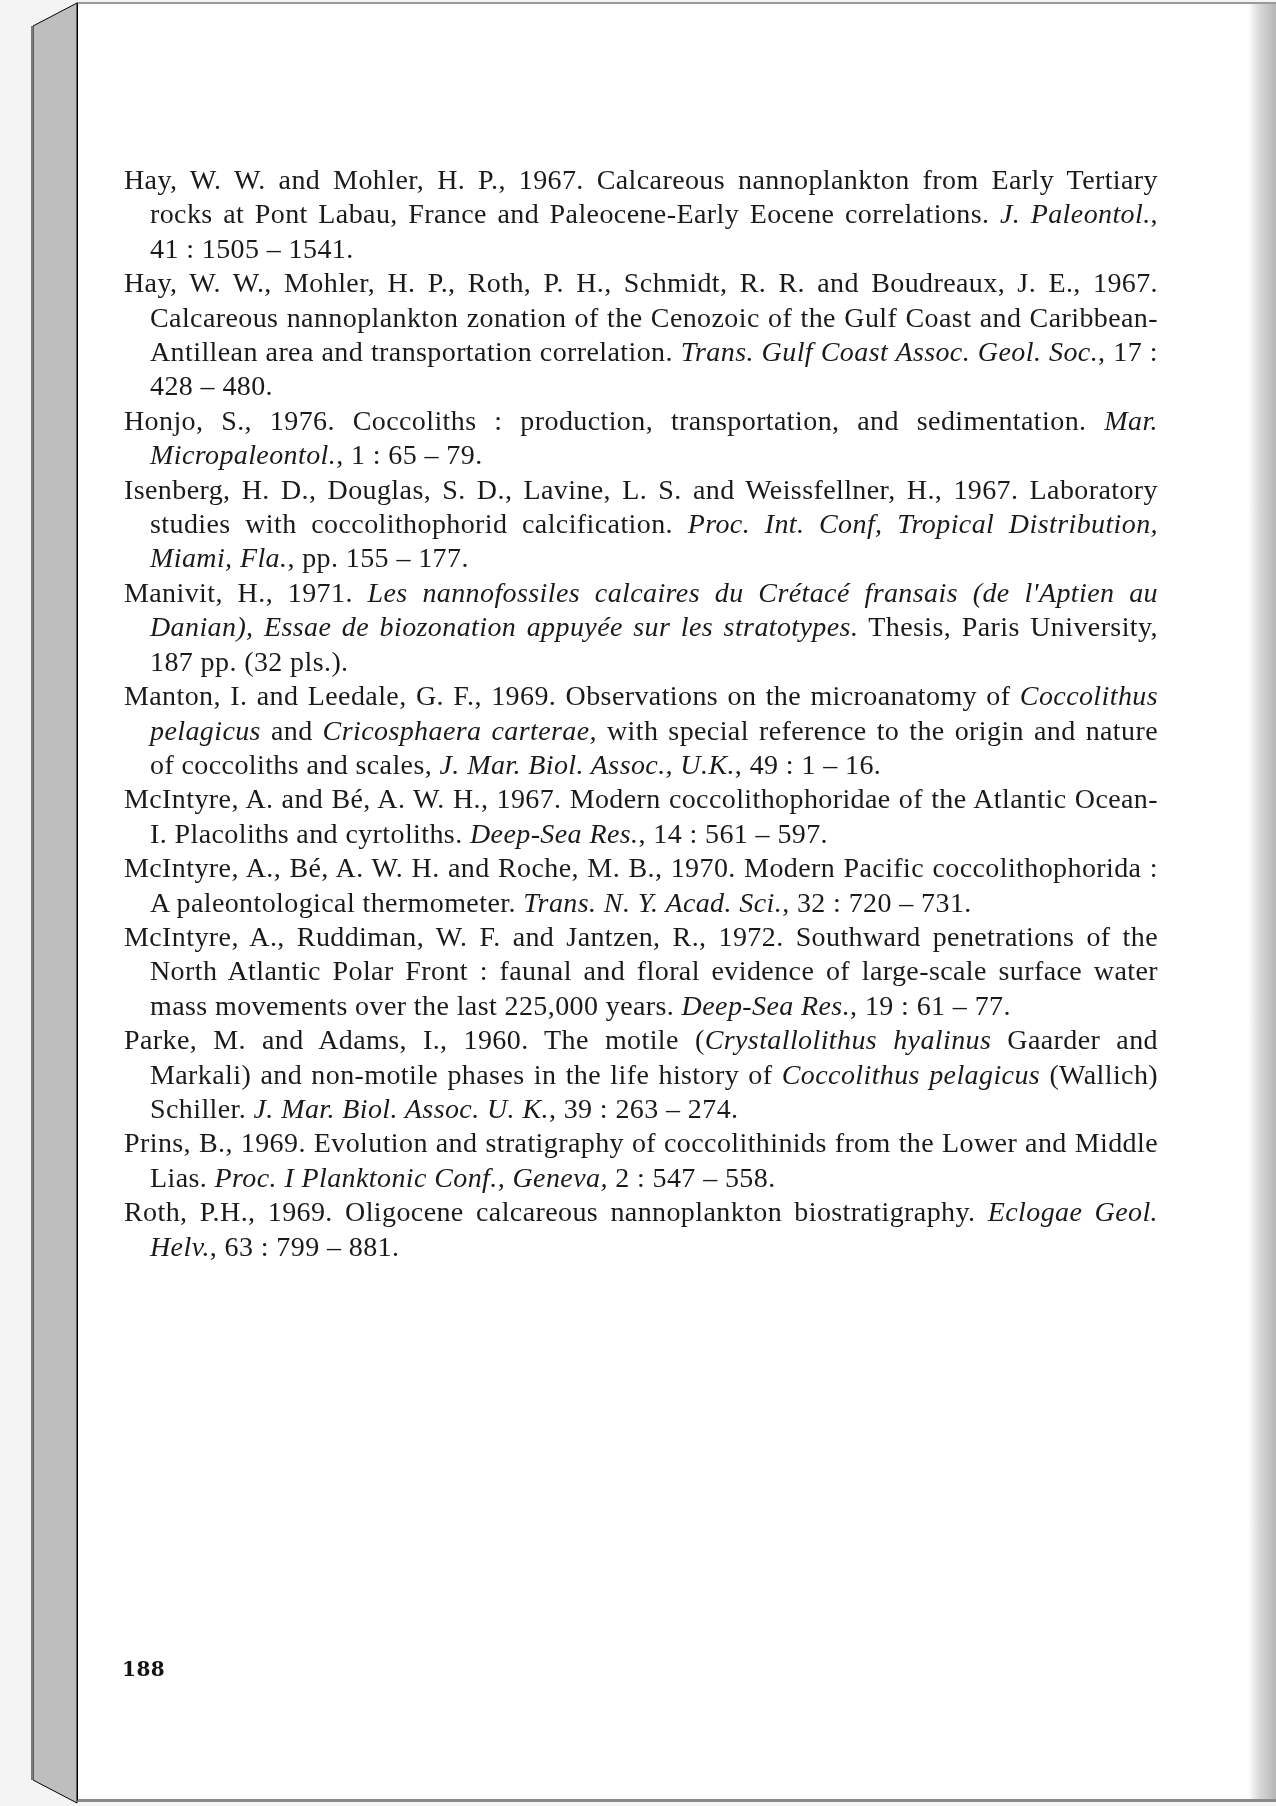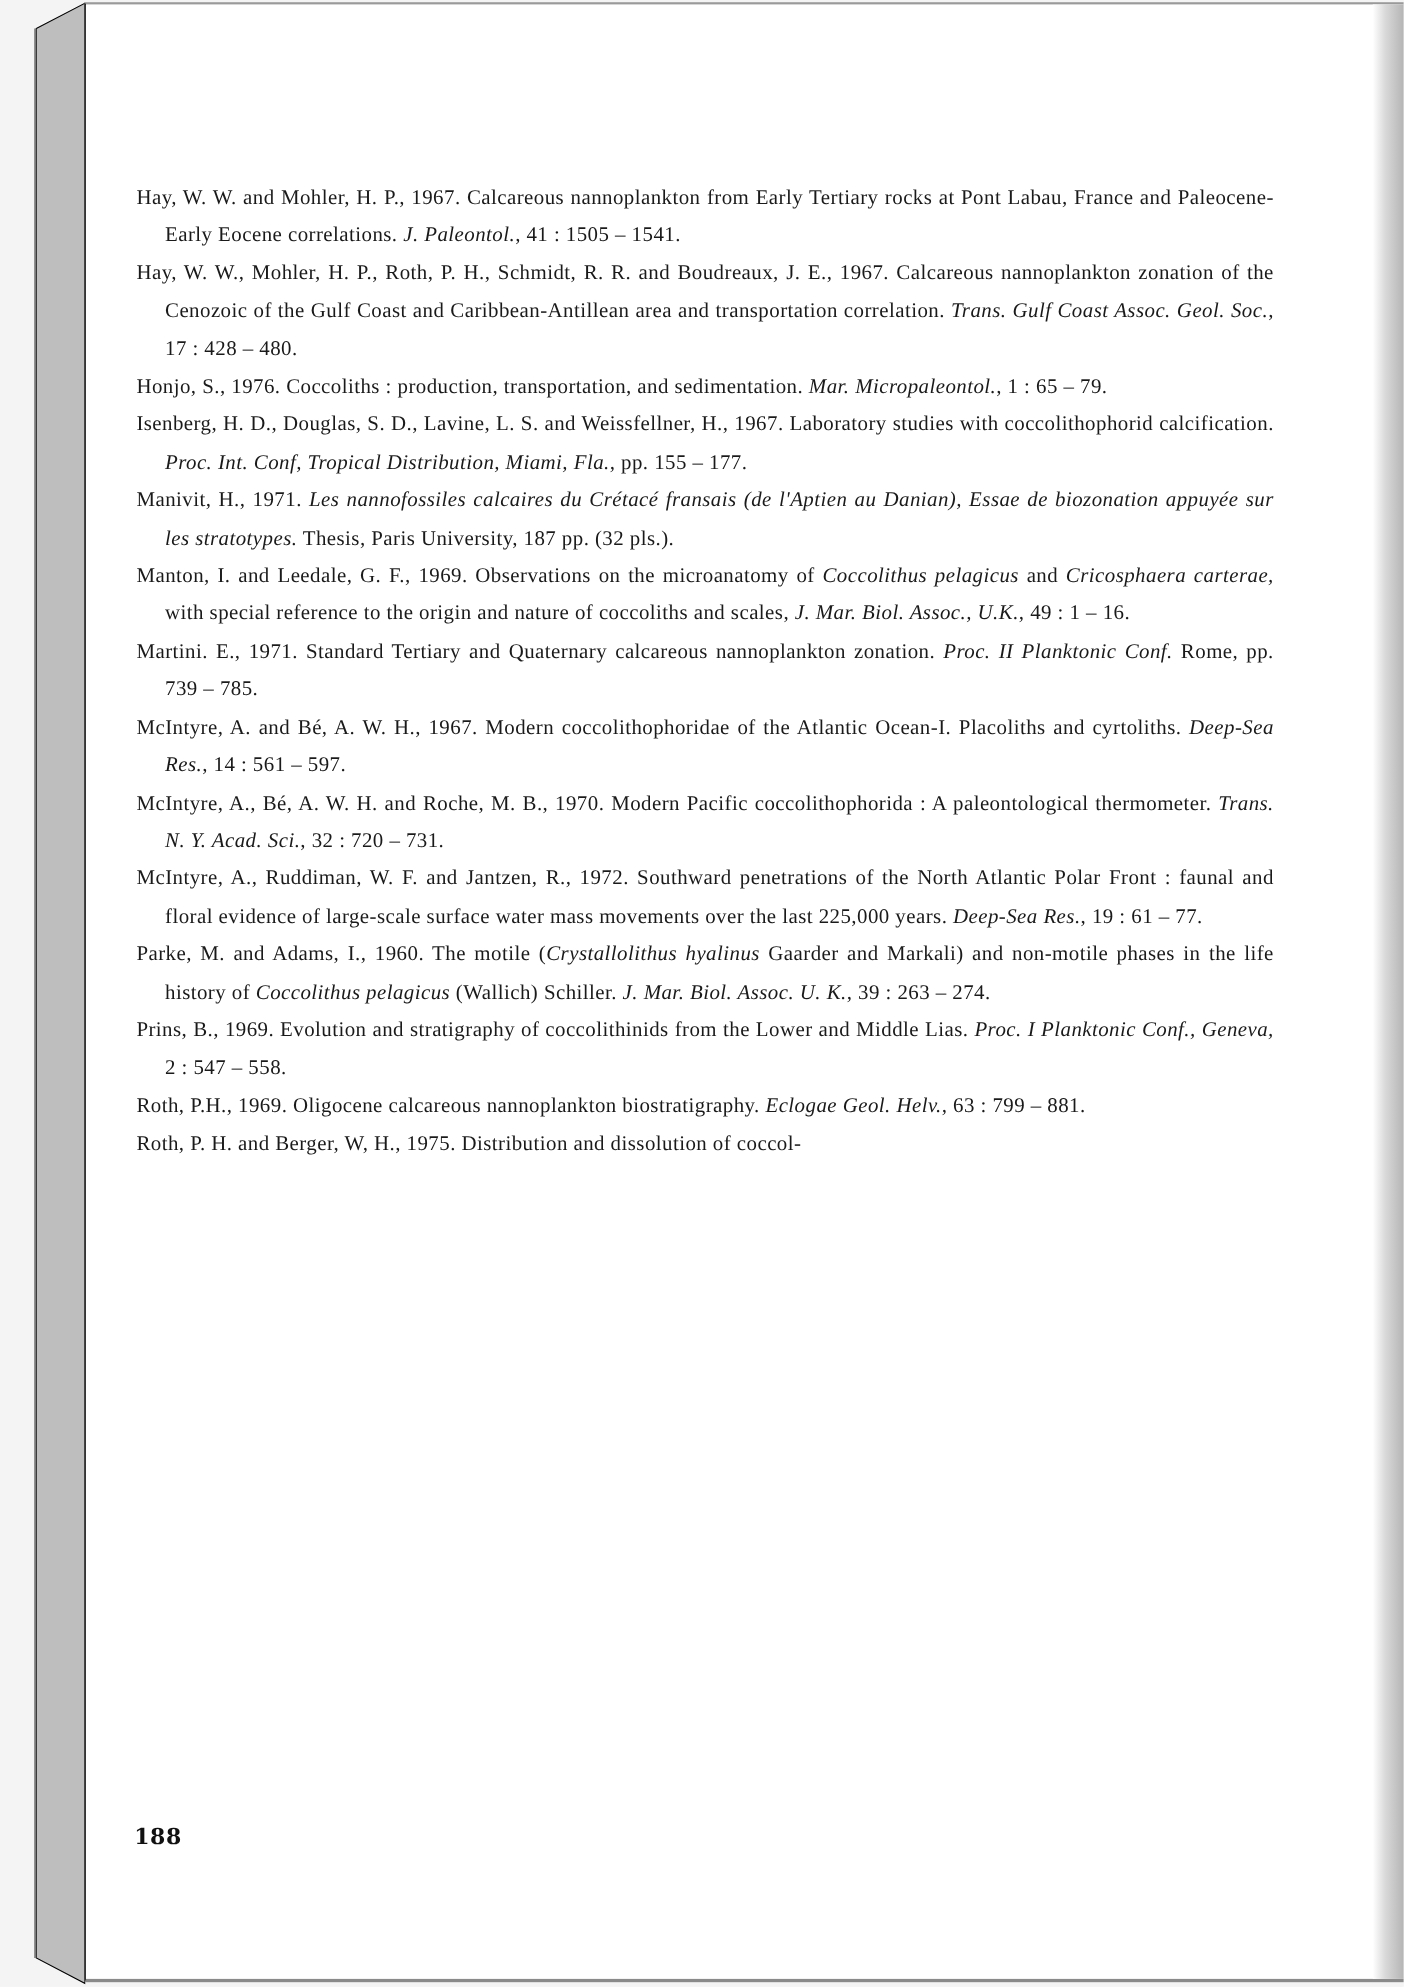--- a/index.html
+++ b/index.html
@@ -40,21 +40,21 @@
       width: 28px;
       height: 100%;
       background: linear-gradient(to right, #ffffff 0%, #d9d9d9 40%, #b5b5b5 100%);
     }
     .refs {
       position: absolute;
       left: 124px;
       top: 163px;
       width: 1034px;
       font-family: "Liberation Serif", "DejaVu Serif", serif;
-      font-size: 19px;
+      font-size: 28px;
       line-height: 34.4px;
       color: #1a1a1a;
       letter-spacing: 0.4px;
     }
     .ref {
       padding-left: 26px;
       text-indent: -26px;
       margin: 0;
       text-align: justify;
       text-align-last: left;
@@ -85,23 +85,21 @@
   <div class="page-edge-shadow"></div>
 </div>
 
 <div class="refs" id="refs">
     <p class="ref"><span>Hay, W. W. and Mohler, H. P., 1967. Calcareous nannoplankton from Early Tertiary rocks at Pont Labau, France and Paleocene-Early Eocene correlations. </span><i>J. Paleontol.</i><span>, 41 : 1505 – 1541.</span></p>
     <p class="ref"><span>Hay, W. W., Mohler, H. P., Roth, P. H., Schmidt, R. R. and Boudreaux, J. E., 1967. Calcareous nannoplankton zonation of the Cenozoic of the Gulf Coast and Caribbean-Antillean area and transportation correlation. </span><i>Trans. Gulf Coast Assoc. Geol. Soc.</i><span>, 17 : 428 – 480.</span></p>
     <p class="ref"><span>Honjo, S., 1976. Coccoliths : production, transportation, and sedimentation. </span><i>Mar. Micropaleontol.</i><span>, 1 : 65 – 79.</span></p>
     <p class="ref"><span>Isenberg, H. D., Douglas, S. D., Lavine, L. S. and Weissfellner, H., 1967. Laboratory studies with coccolithophorid calcification. </span><i>Proc. Int. Conf, Tropical Distribution, Miami, Fla.</i><span>, pp. 155 – 177.</span></p>
     <p class="ref"><span>Manivit, H., 1971. </span><i>Les nannofossiles calcaires du Crétacé fransais (de l'Aptien au Danian), Essae de biozonation appuyée sur les stratotypes.</i><span> Thesis, Paris University, 187 pp. (32 pls.).</span></p>
     <p class="ref"><span>Manton, I. and Leedale, G. F., 1969. Observations on the microanatomy of </span><i>Coccolithus pelagicus</i><span> and </span><i>Cricosphaera carterae,</i><span> with special reference to the origin and nature of coccoliths and scales, </span><i>J. Mar. Biol. Assoc., U.K.</i><span>, 49 : 1 – 16.</span></p>
-    <p class="ref"><span>Martini. E., 1971. Standard Tertiary and Quaternary calcareous nannoplankton zonation. </span><i>Proc. II Planktonic Conf.</i><span> Rome, pp. 739 – 785.</span></p>
     <p class="ref"><span>McIntyre, A. and Bé, A. W. H., 1967. Modern coccolithophoridae of the Atlantic Ocean-I. Placoliths and cyrtoliths. </span><i>Deep-Sea Res.</i><span>, 14 : 561 – 597.</span></p>
     <p class="ref"><span>McIntyre, A., Bé, A. W. H. and Roche, M. B., 1970. Modern Pacific coccolithophorida : A paleontological thermometer. </span><i>Trans. N. Y. Acad. Sci.</i><span>, 32 : 720 – 731.</span></p>
     <p class="ref"><span>McIntyre, A., Ruddiman, W. F. and Jantzen, R., 1972. Southward penetrations of the North Atlantic Polar Front : faunal and floral evidence of large-scale surface water mass movements over the last 225,000 years. </span><i>Deep-Sea Res.</i><span>, 19 : 61 – 77.</span></p>
     <p class="ref"><span>Parke, M. and Adams, I., 1960. The motile (</span><i>Crystallolithus hyalinus</i><span> Gaarder and Markali) and non-motile phases in the life history of </span><i>Coccolithus pelagicus</i><span> (Wallich) Schiller. </span><i>J. Mar. Biol. Assoc. U. K.</i><span>, 39 : 263 – 274.</span></p>
     <p class="ref"><span>Prins, B., 1969. Evolution and stratigraphy of coccolithinids from the Lower and Middle Lias. </span><i>Proc. I Planktonic Conf., Geneva,</i><span> 2 : 547 – 558.</span></p>
     <p class="ref"><span>Roth, P.H., 1969. Oligocene calcareous nannoplankton biostratigraphy. </span><i>Eclogae Geol. Helv.</i><span>, 63 : 799 – 881.</span></p>
-    <p class="ref"><span>Roth, P. H. and Berger, W, H., 1975. Distribution and dissolution of coccol-</span></p>
   </div>
 
 <div class="page-number">188</div>
 
 </body></html>

